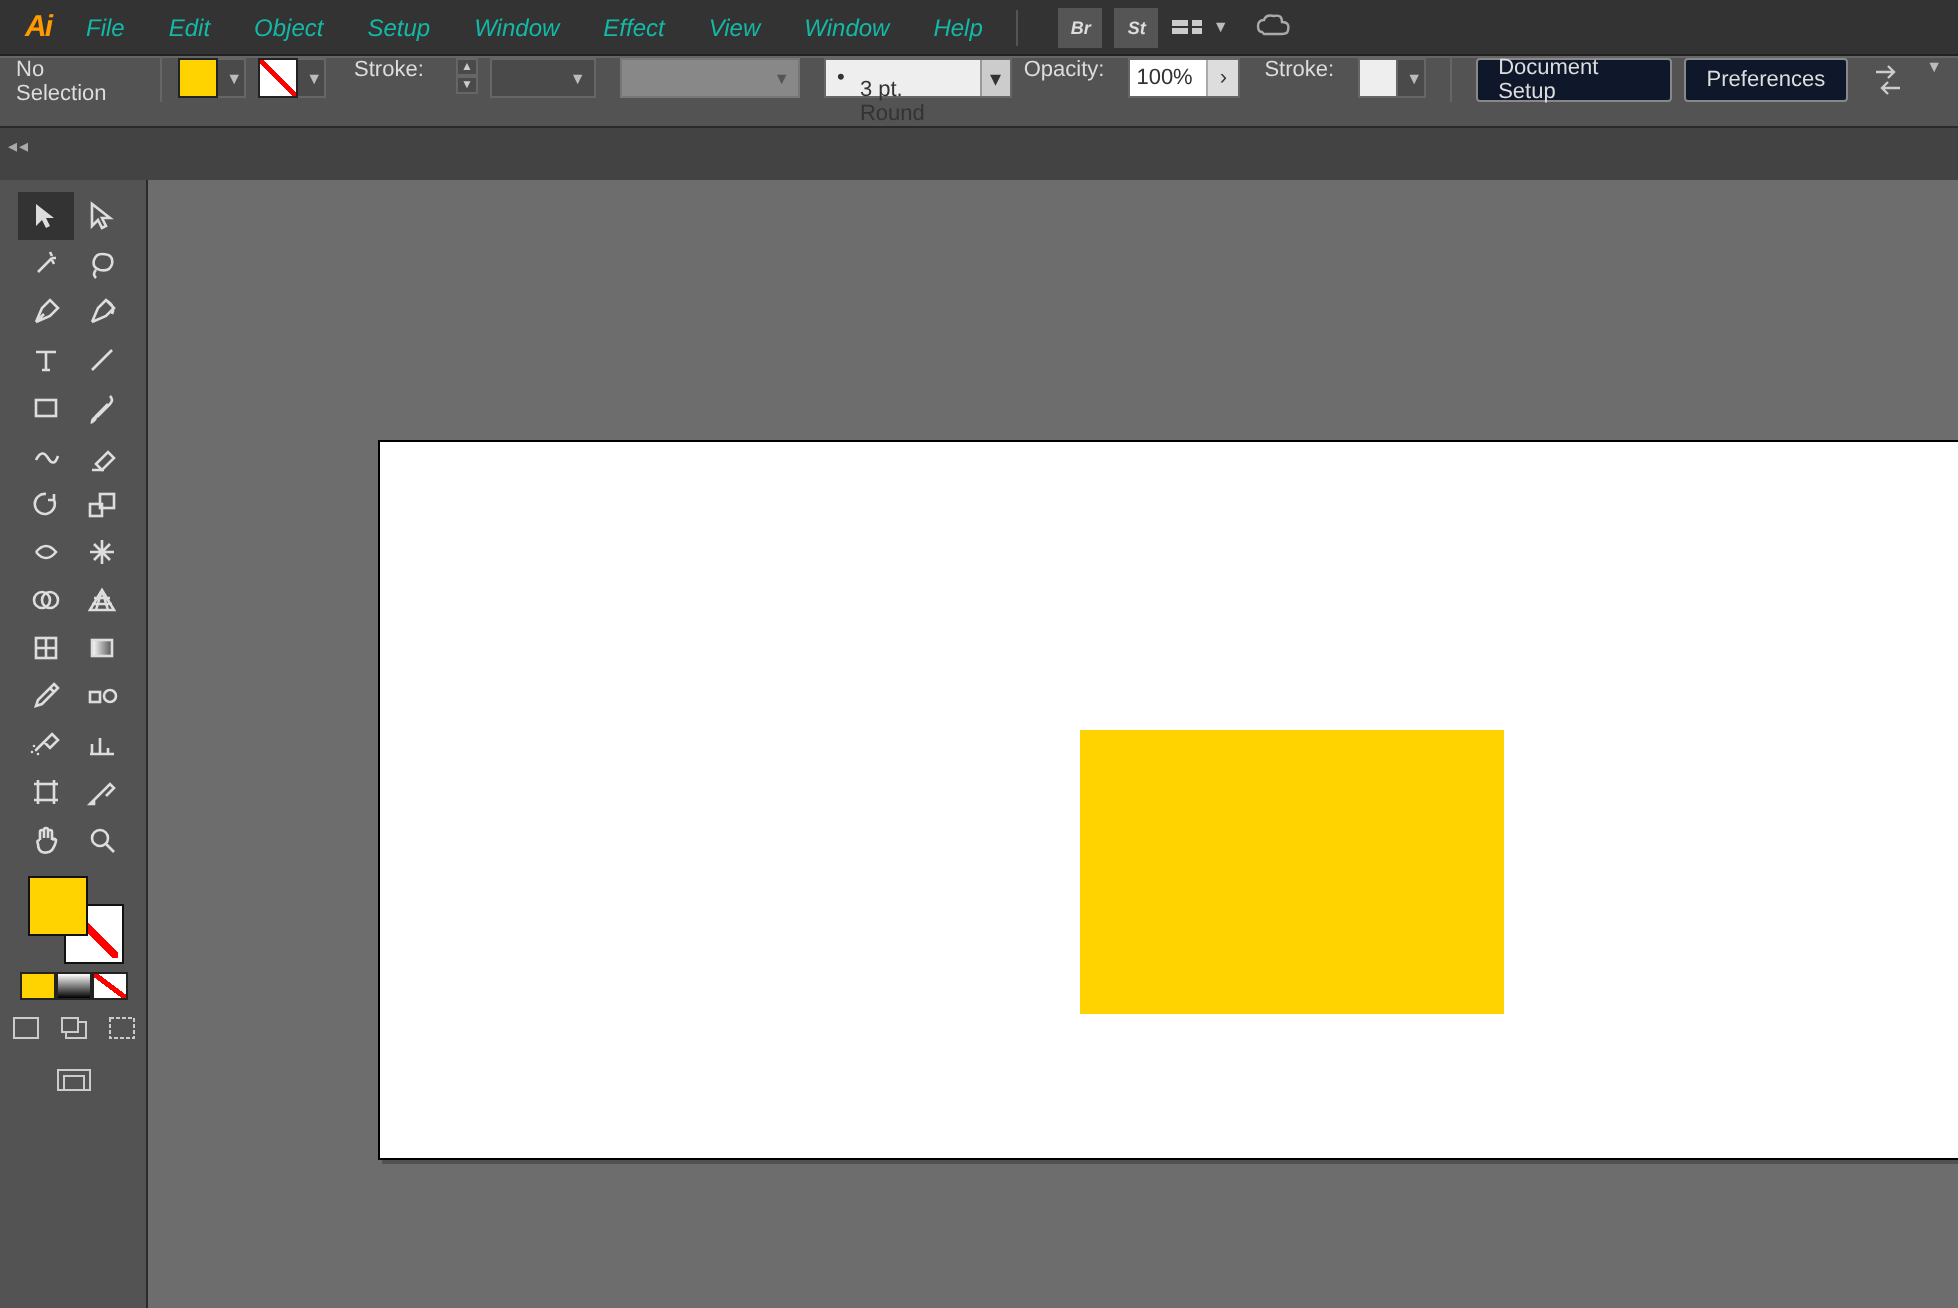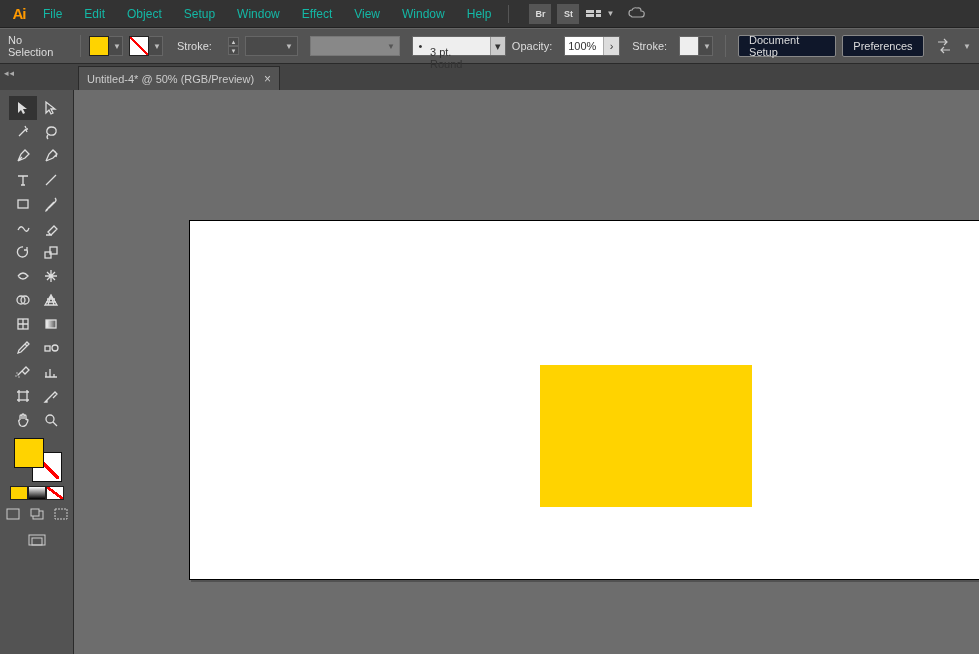--- a/index.html
+++ b/index.html
@@ -1,32 +1,32 @@
 <!DOCTYPE html>
 <html><head>
 <meta charset="utf-8">
 <style>
 * { margin:0; padding:0; box-sizing:border-box; font-family:"Segoe UI",Tahoma,sans-serif; user-select:none; }
 body { width:979px; height:654px; background:#333333; overflow:hidden; color:#ccc; font-size:11px; }
 
 
-.menubar { height:28px; background:#333333; display:flex; align-items:center; padding-left:6px; gap:0; border-bottom:1px solid #222; }
+.menubar { height:28px; background:#333333; display:flex; align-items:center; padding-left:6px; gap:0; border-bottom:1px solid #222;font-style:italic; }
 .ai-logo { width:26px; height:26px; display:flex; align-items:center; justify-content:center; color:#ff9a00; font-weight:bold; font-size:15px; letter-spacing:-1px; font-family:Arial; }
 .menu-item { padding:0 11px; height:28px; display:flex; align-items:center; cursor:pointer; color:#14b8a6; font-size:12px; }
 .menubar .spacer { width:12px; border-left:1px solid #555; height:18px; margin:0 6px; }
 .menubar .sq-btn { width:22px; height:20px; background:#555; display:flex; align-items:center; justify-content:center; margin:0 3px; font-size:9px; color:#ddd; cursor:pointer; font-weight:bold; }
 .ws-icon { display:flex; align-items:center; gap:2px; margin:0 4px; cursor:pointer; }
 .ws-icon .col { display:flex; flex-direction:column; gap:1px; }
 .ws-icon .bar { width:8px; height:3px; background:#ccc; }
 .ws-icon .bar.s { width:5px; }
 .chev { font-size:8px; color:#bbb; margin-left:3px; }
 .cloud-icon { width:22px; height:20px; display:flex; align-items:center; justify-content:center; margin-left:8px; cursor:pointer; }
 
 
-.controlbar { height:36px; background:#535353; border-top:1px solid #666; border-bottom:1px solid #2a2a2a; display:flex; align-items:center; padding:0 8px; gap:6px; font-size:11px; }
+.controlbar { height:36px; background:#535353; border-top:1px solid #666; border-bottom:1px solid #2a2a2a; display:flex; align-items:flex-start; padding:0 8px; gap:6px; font-size:11px; }
 .ctrl-label { color:#ddd; margin-right:6px; }
 .swatch-combo { display:flex; align-items:center; }
 .swatch { width:20px; height:20px; border:1px solid #222; }
 .swatch.yellow { background:#ffd300; }
 .swatch.none { background:#fff; position:relative; }
 .swatch.none::after { content:""; position:absolute; left:0; top:0; right:0; bottom:0; background:linear-gradient(to top right, transparent 45%, red 45%, red 55%, transparent 55%); }
 .dd { width:14px; height:20px; background:#4a4a4a; border:1px solid #666; border-left:none; display:flex; align-items:center; justify-content:center; cursor:pointer; }
 .stepper { display:flex; flex-direction:column; width:12px; margin-left:4px; }
 .stepper div { height:9px; border:1px solid #666; background:#4a4a4a; display:flex; align-items:center; justify-content:center; cursor:pointer; font-size:6px; line-height:1; }
 .ctrl-dd { height:20px; background:#4a4a4a; border:1px solid #666; display:flex; align-items:center; padding:0 4px; cursor:pointer; }
@@ -169,24 +169,20 @@
   <div class="recolor-ic">
     <svg width="16" height="16" viewBox="0 0 16 16">
         <path d="M8 1 L11 4 L8 7 M2 4 H11 M8 15 L5 12 L8 9 M14 12 H5" stroke="#ccc" stroke-width="1.2" fill="none"></path>
       </svg>
   </div>
   <span class="chev" style="cursor:pointer">▼</span>
 </div>
 
 <div class="tabstrip">
   <div class="collapse">◂◂</div>
-  <div class="doc-tab">
-    <span>Untitled-4* @ 50% (RGB/Preview)</span>
-    <span class="x">×</span>
-  </div>
 </div>
 
 <div class="main">
 
   <div class="toolbox">
     <div class="toolgrid">
       <div class="tool sel">
           <svg viewBox="0 0 16 16">
             <path d="M3 2 L3 13 L6 10 L8 14 L10 13 L8 9 L12 9 Z" class="fillsvg"></path>
           </svg>

